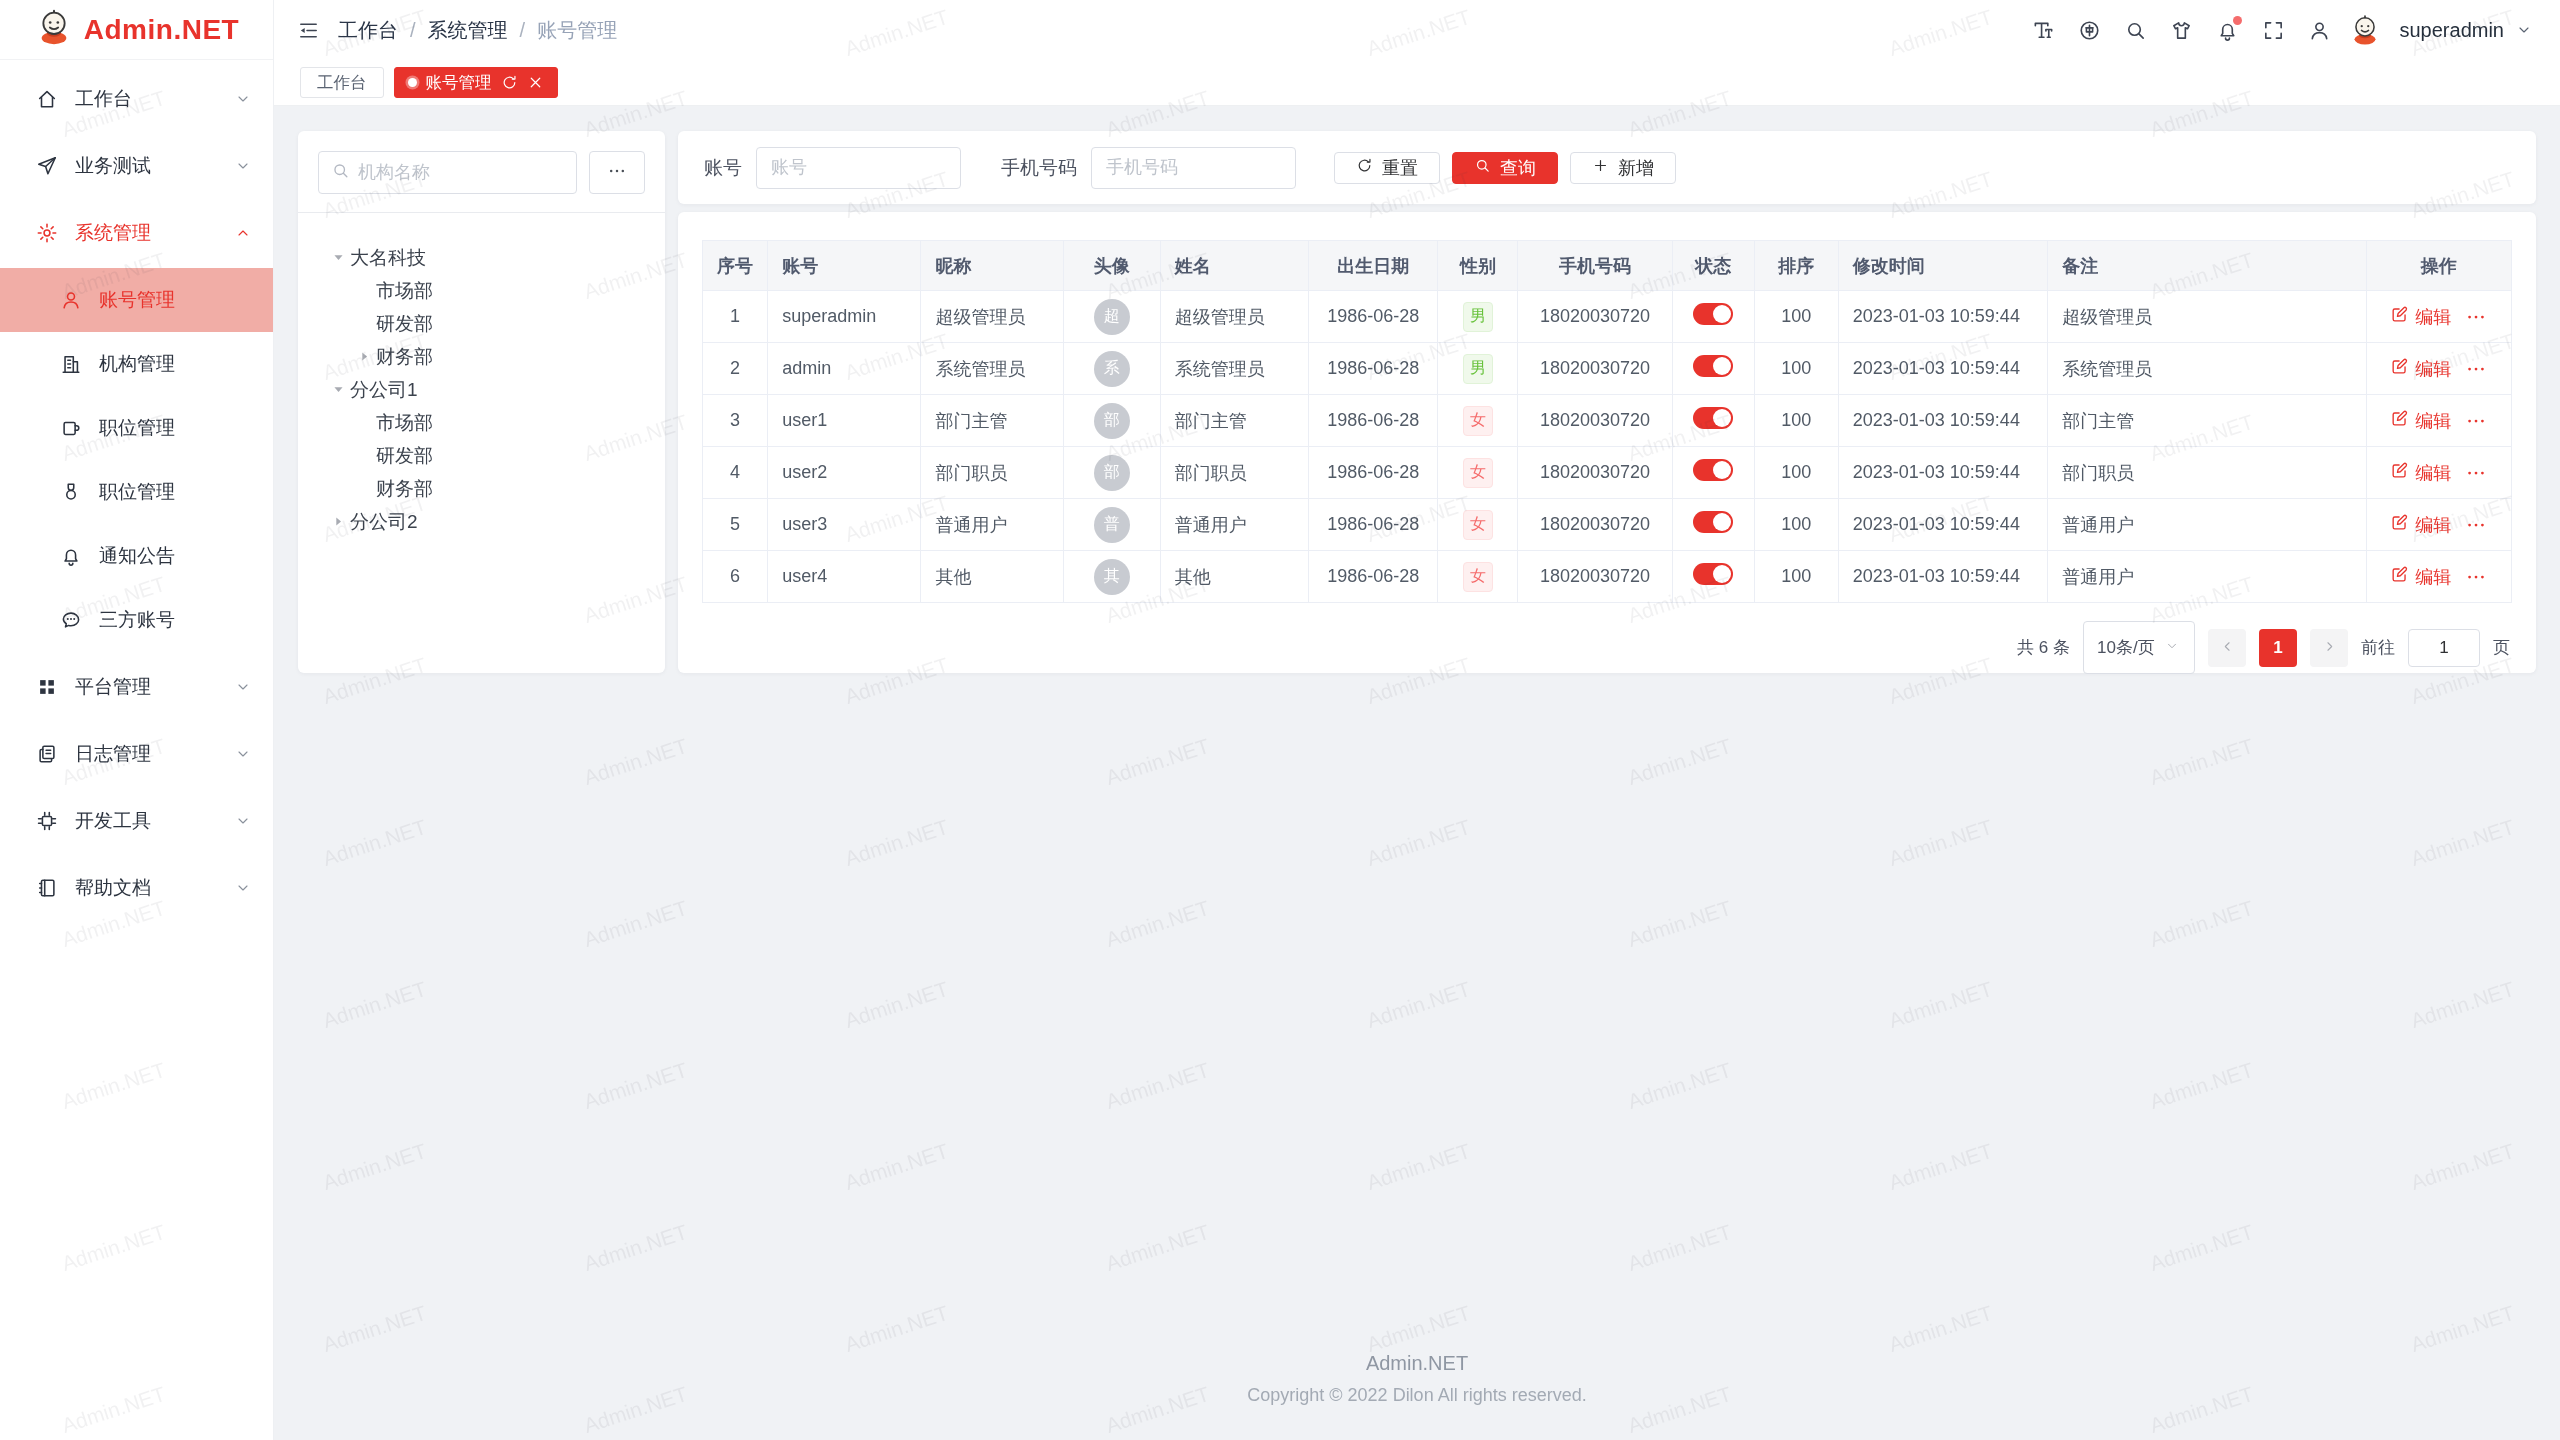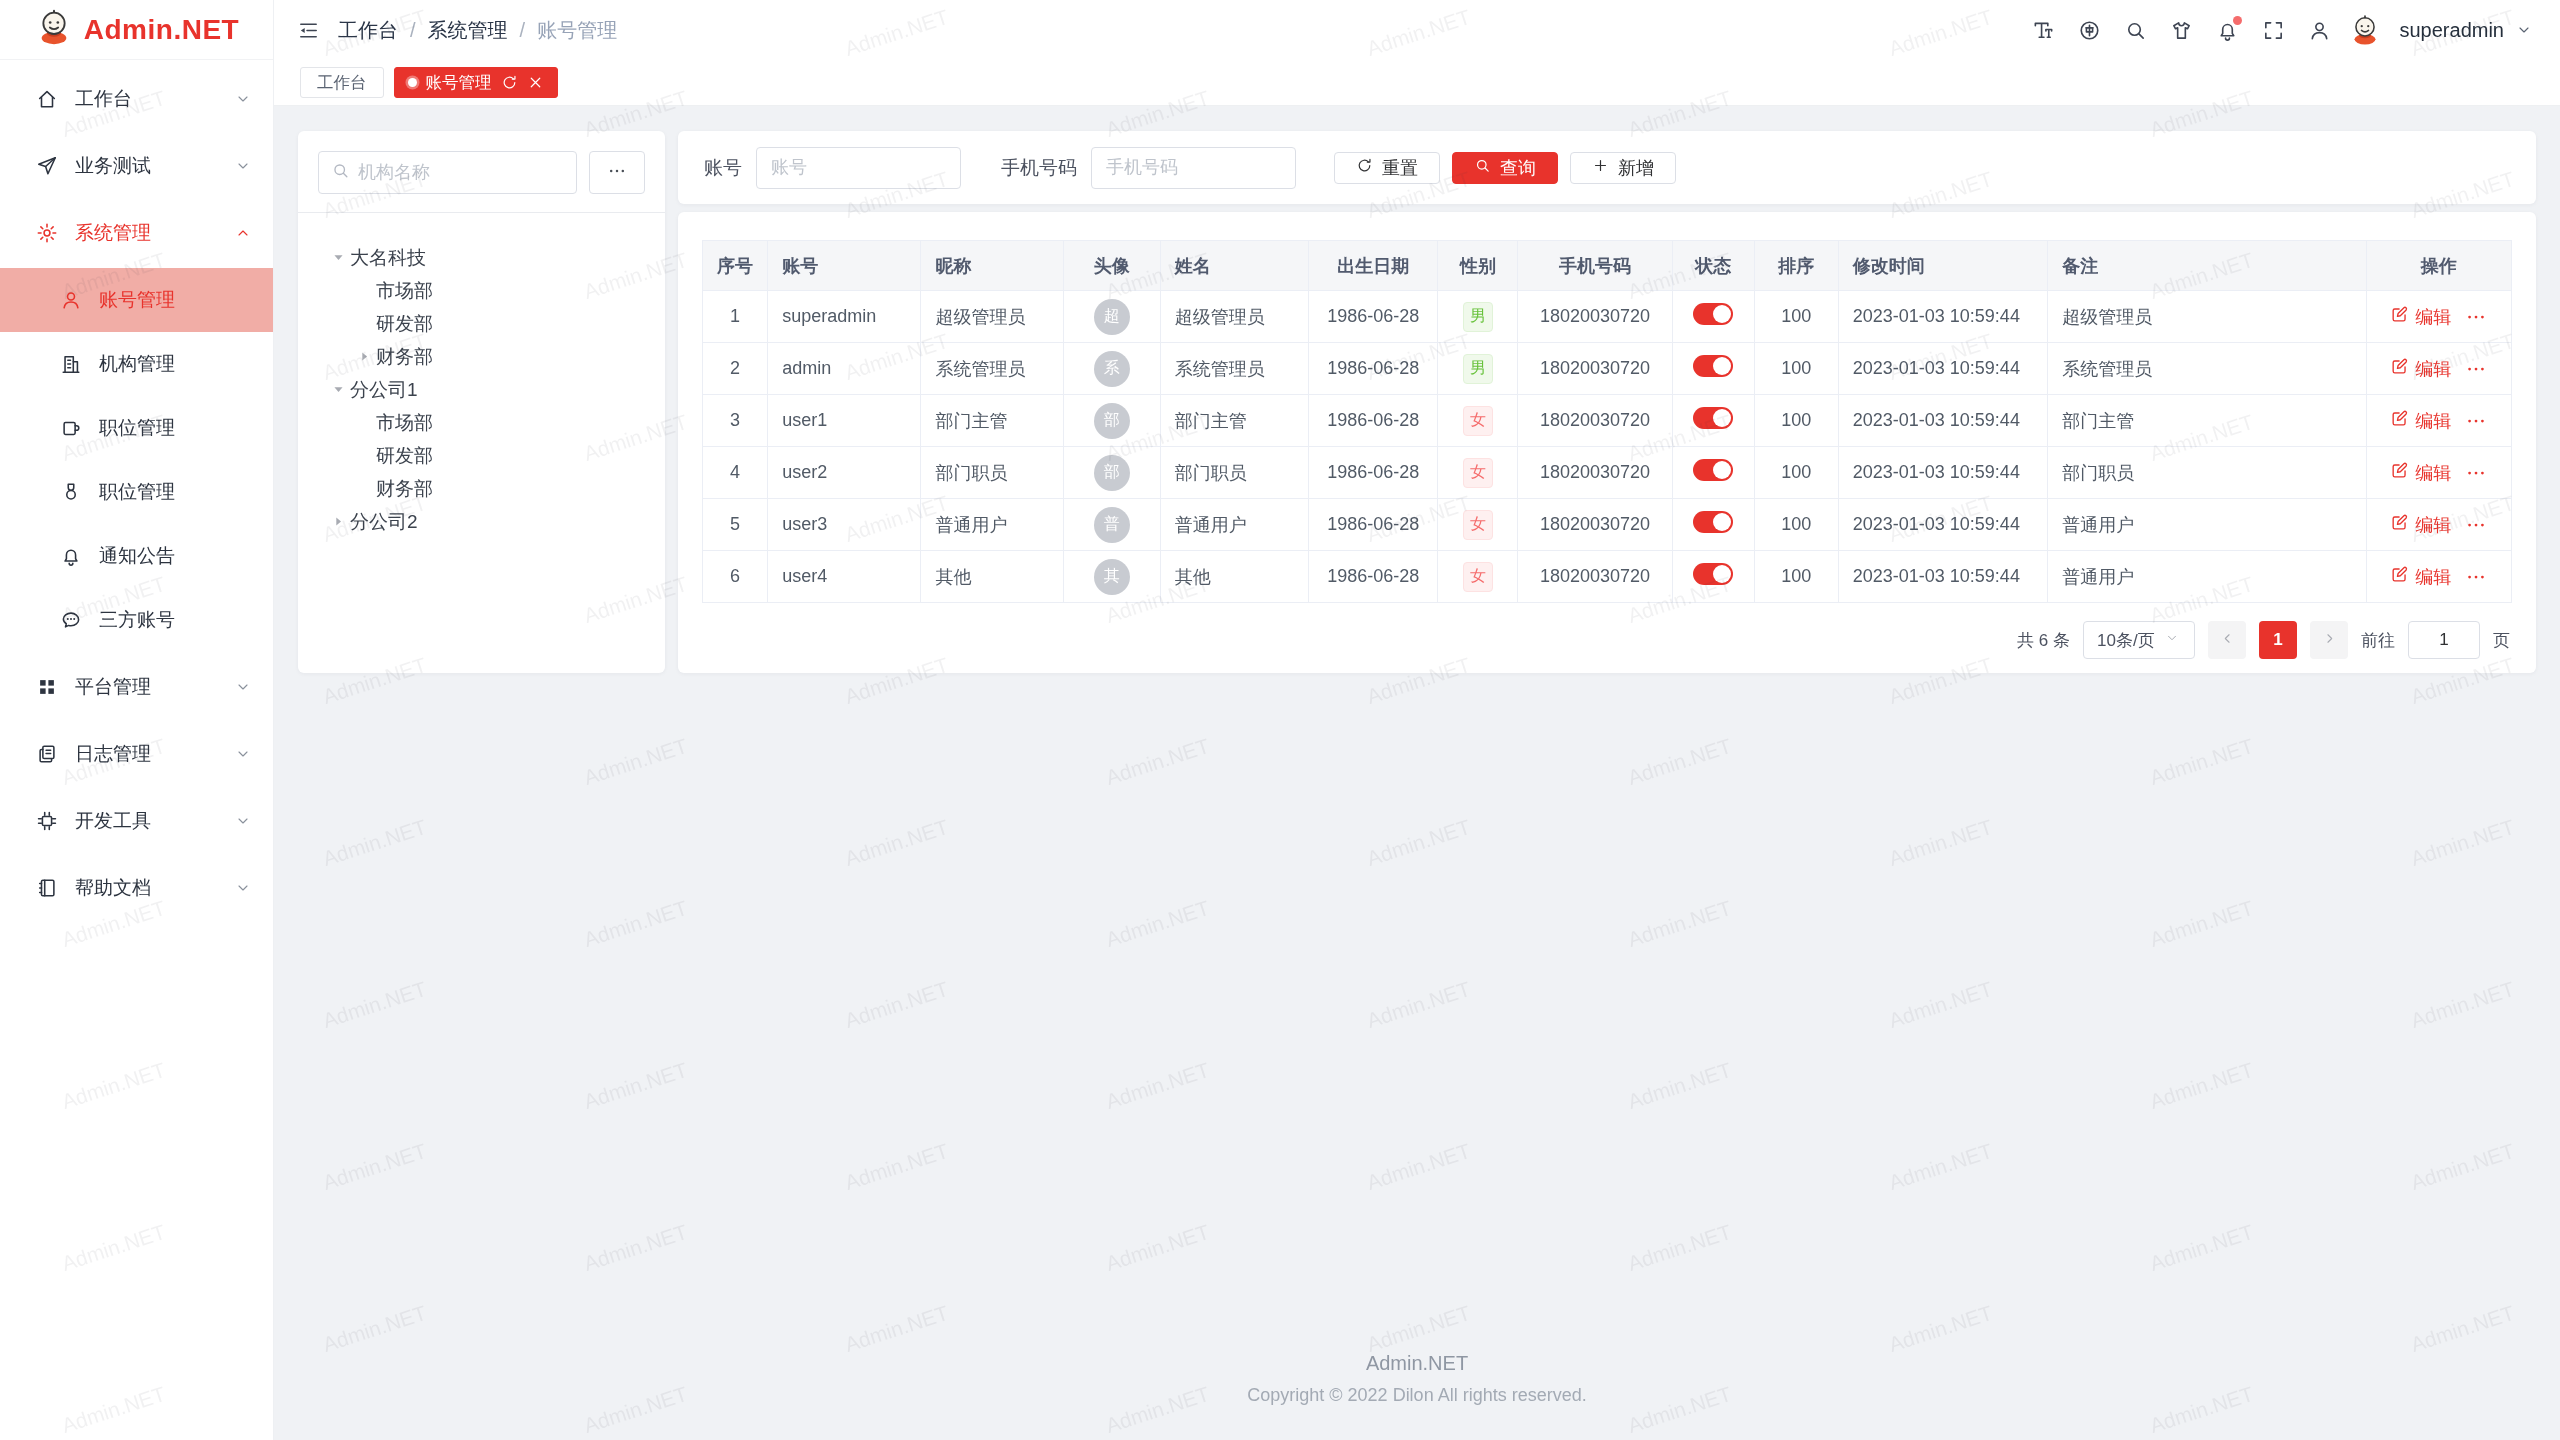--- a/index.html
+++ b/index.html
@@ -98,21 +98,21 @@
   .g-f { background:#fef0f0; border:1px solid #fde2e2; color:#f56c6c; }
   .toggle { width:40px; height:22px; border-radius:11px; background:#e8332c; position:relative; display:inline-block; cursor:pointer; }
   .toggle::after { content:""; position:absolute; top:2px; right:2px; width:18px; height:18px; border-radius:50%; background:#fff; }
   .ops { display:flex; align-items:center; justify-content:center; gap:14px; color:#e8332c; }
   .op-edit { display:flex; align-items:center; gap:6px; cursor:pointer; font-size:18px; color:#e8332c; }
   .op-edit svg { width:19px; height:19px; }
   .op-more { width:22px; height:22px; cursor:pointer; color:#e8332c; }
   .op-more svg { width:22px; height:22px; display:block; }
 
   .pager { margin-top:18px; display:flex; align-items:center; justify-content:flex-end; gap:13px; font-size:17px; color:#4c5260; padding-right:2px; }
-  .pg-select { height:38px; min-width:112px; border:1px solid #dcdfe6; border-radius:4px; display:flex; align-items:center; gap:10px; padding:0 14px 0 13px; cursor:pointer; color:#4c5260; }
+  .pg-select { height:53px; min-width:112px; border:1px solid #dcdfe6; border-radius:4px; display:flex; align-items:center; gap:10px; padding:0 14px 0 13px; cursor:pointer; color:#4c5260; }
   .pg-select svg { width:14px; height:14px; color:#a8abb2; }
   .pg-btn { width:38px; height:38px; border:none; border-radius:4px; background:#f4f4f5; color:#a8abb2; display:flex; align-items:center; justify-content:center; cursor:pointer; }
   .pg-btn svg { width:15px; height:15px; }
   .pg-cur { width:38px; height:38px; border:none; border-radius:4px; background:#e8332c; color:#fff; font-size:17px; font-weight:bold; display:flex; align-items:center; justify-content:center; cursor:pointer; font-family:inherit; }
   .pg-input { width:72px; height:38px; border:1px solid #dcdfe6; border-radius:4px; text-align:center; font-size:17px; font-family:inherit; color:#303133; outline:none; }
 
   .footer { margin-top:auto; text-align:center; padding-bottom:14px; }
   .f1 { font-size:20px; color:#8f97a3; margin-bottom:10px; }
   .f2 { font-size:18px; color:#a3aab4; }
 

